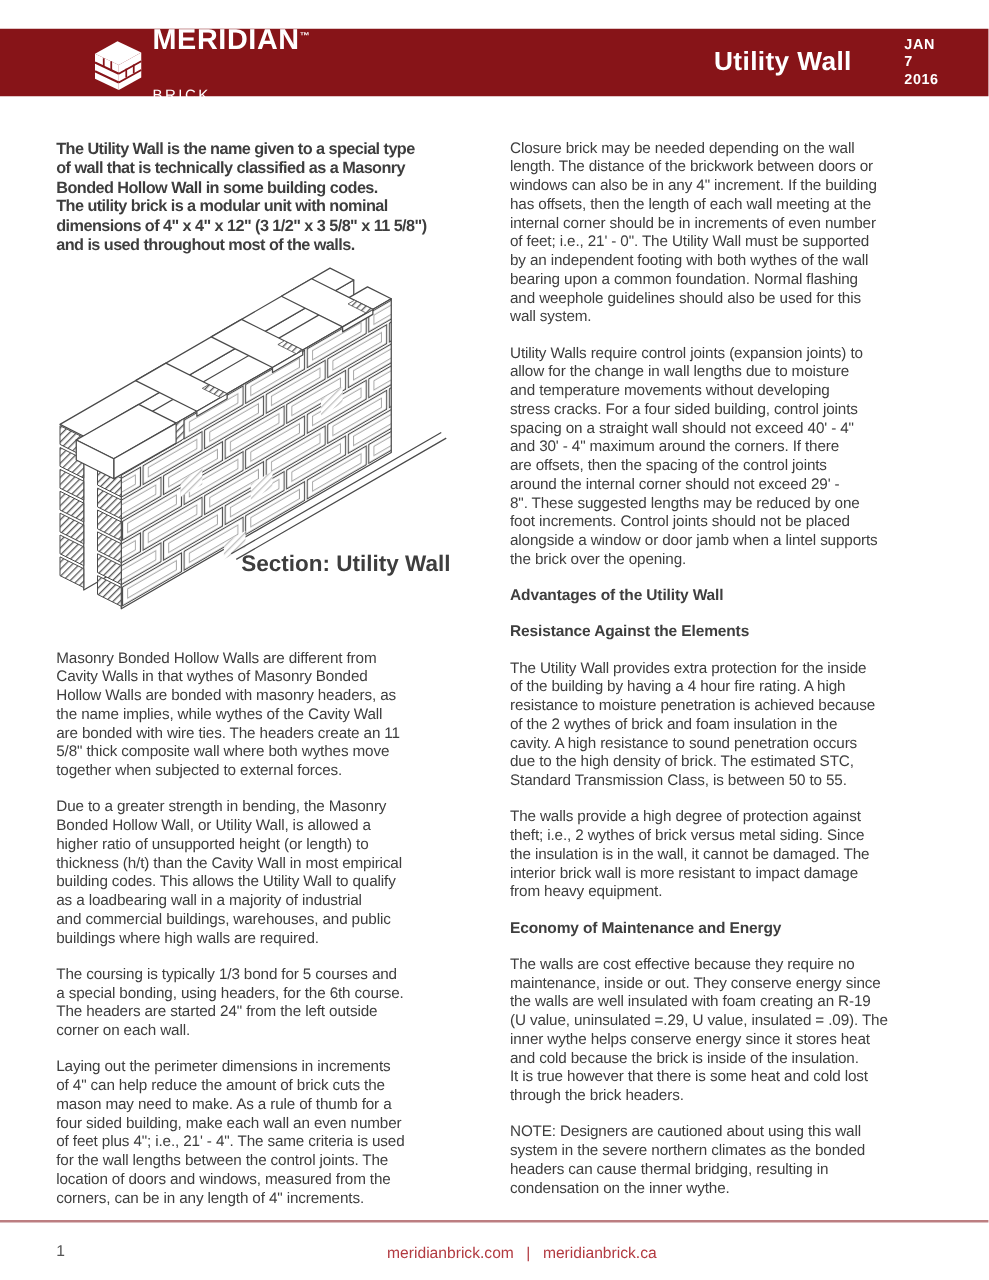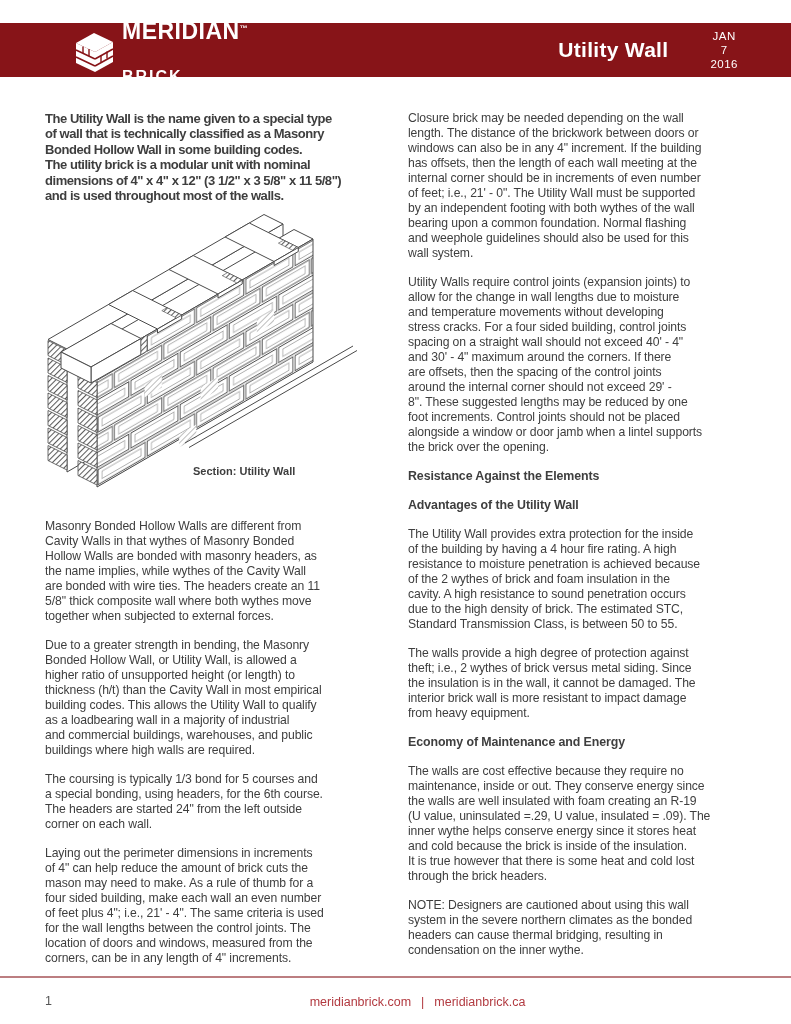--- a/index.html
+++ b/index.html
@@ -11,42 +11,42 @@
   
   .band {
     position:absolute; top:23px; left:0; right:0; height:54px;
     background:#871418; display:flex; align-items:center;
   }
   .logo { display:flex; align-items:center; margin-left:75px; }
   .logo-icon { width:40px; height:46px; flex:0 0 auto; }
   .logo-text { margin-left:7px; color:#fff; }
   .logo-word { font-size:23px; font-weight:bold; letter-spacing:0.5px; line-height:22px; }
   .logo-word sup { font-size:8px; font-weight:bold; vertical-align:8px; letter-spacing:0; }
-  .logo-sub { font-size:16px; font-weight:bold; letter-spacing:2px; line-height:13px;margin-top:28px; }
+  .logo-sub { font-size:12px; font-weight:normal; letter-spacing:2px; line-height:13px;margin-top:28px; }
   .band-spacer { flex:1; }
   .doc-title { color:#fff; font-size:21px; font-weight:bold; letter-spacing:0.3px; }
   .doc-date {
-    color:#fff; font-size:11.5px; font-weight:normal; text-align:center;
-    line-height:14px; margin-left:42px; margin-right:53px; letter-spacing:0.5px;
+    color:#fff; font-size:11.5px; font-weight:bold; text-align:left;
+    line-height:14px; margin-left:42px; margin-right:40px; letter-spacing:0.5px;
   }
   
   .content { position:absolute; top:111px; left:45px; display:flex; }
   .col-left  { width:334px; }
   .col-right { width:345px; margin-left:29px; }
   .para {
     white-space:pre-line; font-size:12.2px; letter-spacing:-0.1px;
     line-height:15px; color:#3E3E3E; margin:0 0 14px 0;
   }
   .intro { font-weight:bold; font-size:13px; letter-spacing:-0.45px; line-height:15.4px; margin-bottom:6px; }
   .head { font-weight:bold; font-size:12.4px; letter-spacing:-0.1px; line-height:15px; color:#3E3E3E; margin:0 0 14px 0; white-space:pre-line; }
   
   .figure { position:relative; width:334px; height:300px; margin:2px 0 10px 0; }
   .figure svg { position:absolute; top:0; left:0; }
   .fig-caption {
-    position:absolute; left:148px; top:256px; font-size:11px; font-weight:bold;
+    position:absolute; left:148px; top:232px; font-size:18px; font-weight:bold;
     color:#3E3E3E; white-space:nowrap;
   }
   
   .footer-rule { position:absolute; top:976px; left:0; width:100%; height:2px; background:#BC7E81; }
   .page-num { position:absolute; top:994px; left:45px; font-size:12.5px; color:#555; }
   .footer-links {
     position:absolute; top:995px; left:0; width:100%; text-align:center;
     font-size:12.5px; color:#B23A40;padding-left:44px;
   }
   .footer-links .sep { padding:0 10px; color:#B23A40; }
@@ -222,22 +222,22 @@
 and temperature movements without developing
 stress cracks.  For a four sided building, control joints
 spacing on a straight wall should not exceed 40' - 4"
 and 30' - 4" maximum around the corners. If there
 are offsets, then the spacing of the control joints
 around the internal corner should not exceed 29' -
 8". These suggested lengths may be reduced by one
 foot increments. Control joints should not be placed
 alongside a window or door jamb when a lintel supports
 the brick over the opening.</p>
+      <p class="head">Advantages of the Utility Wall</p>
       <p class="head">Resistance Against the Elements</p>
-      <p class="head">Advantages of the Utility Wall</p>
       <p class="para">The Utility Wall provides extra protection for the inside
 of the building by having a 4 hour fire rating. A high
 resistance to moisture penetration is achieved because
 of the 2 wythes of brick and foam insulation in the
 cavity. A high resistance to sound penetration occurs
 due to the high density of brick. The estimated STC,
 Standard Transmission Class, is between 50 to 55.</p>
       <p class="para">The walls provide a high degree of protection against
 theft; i.e., 2 wythes of brick versus metal siding. Since
 the insulation is in the wall, it cannot be damaged. The

